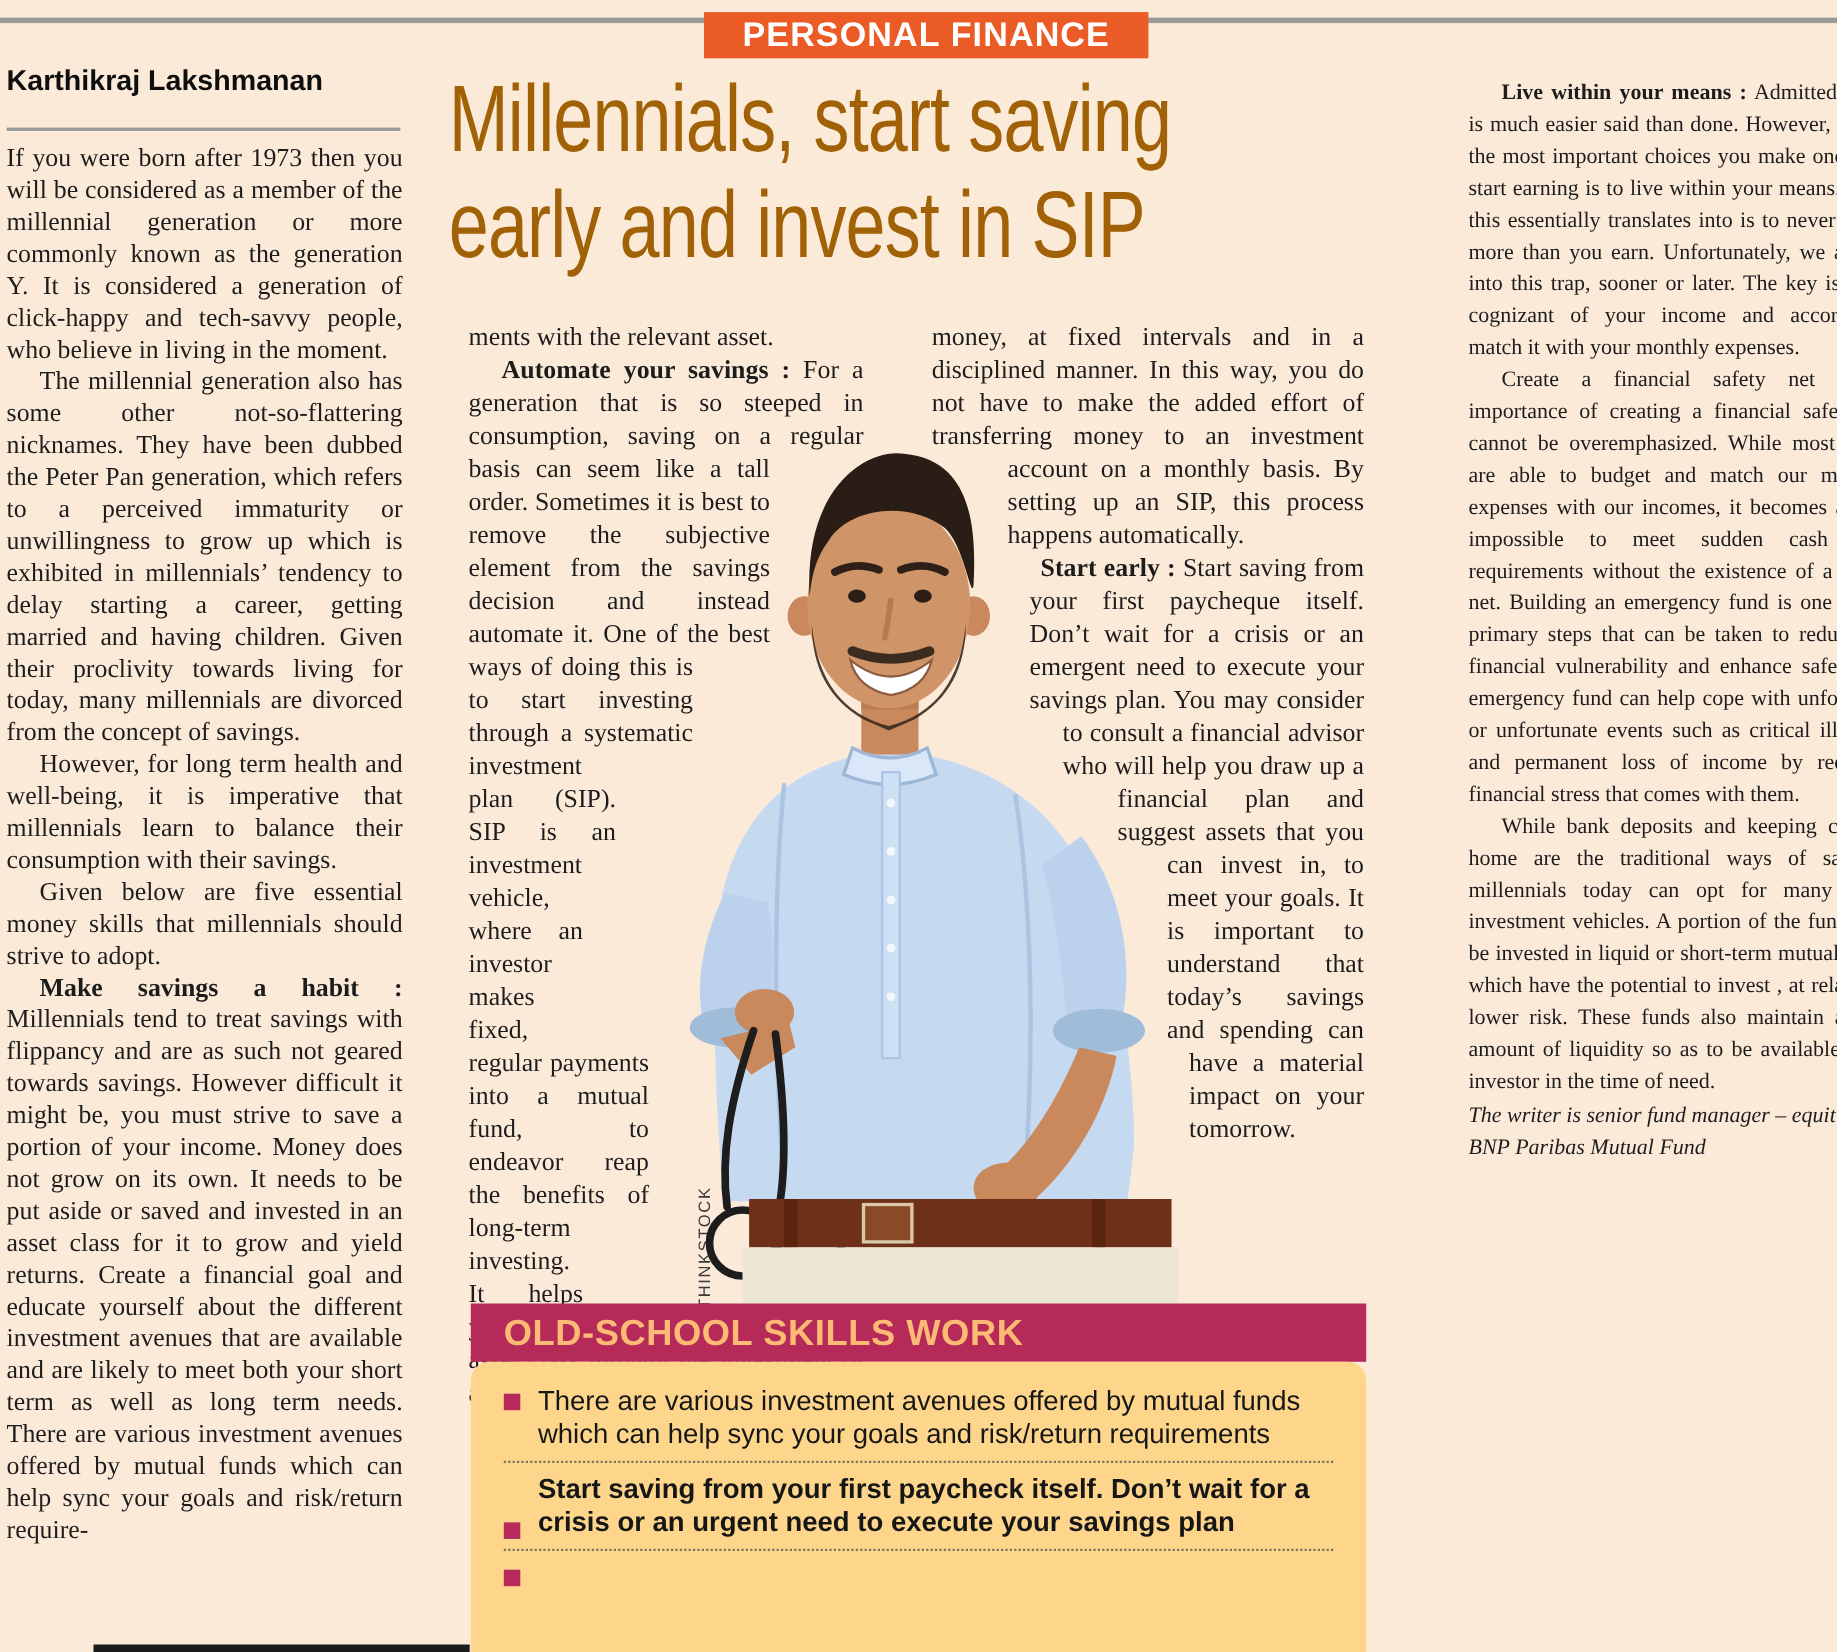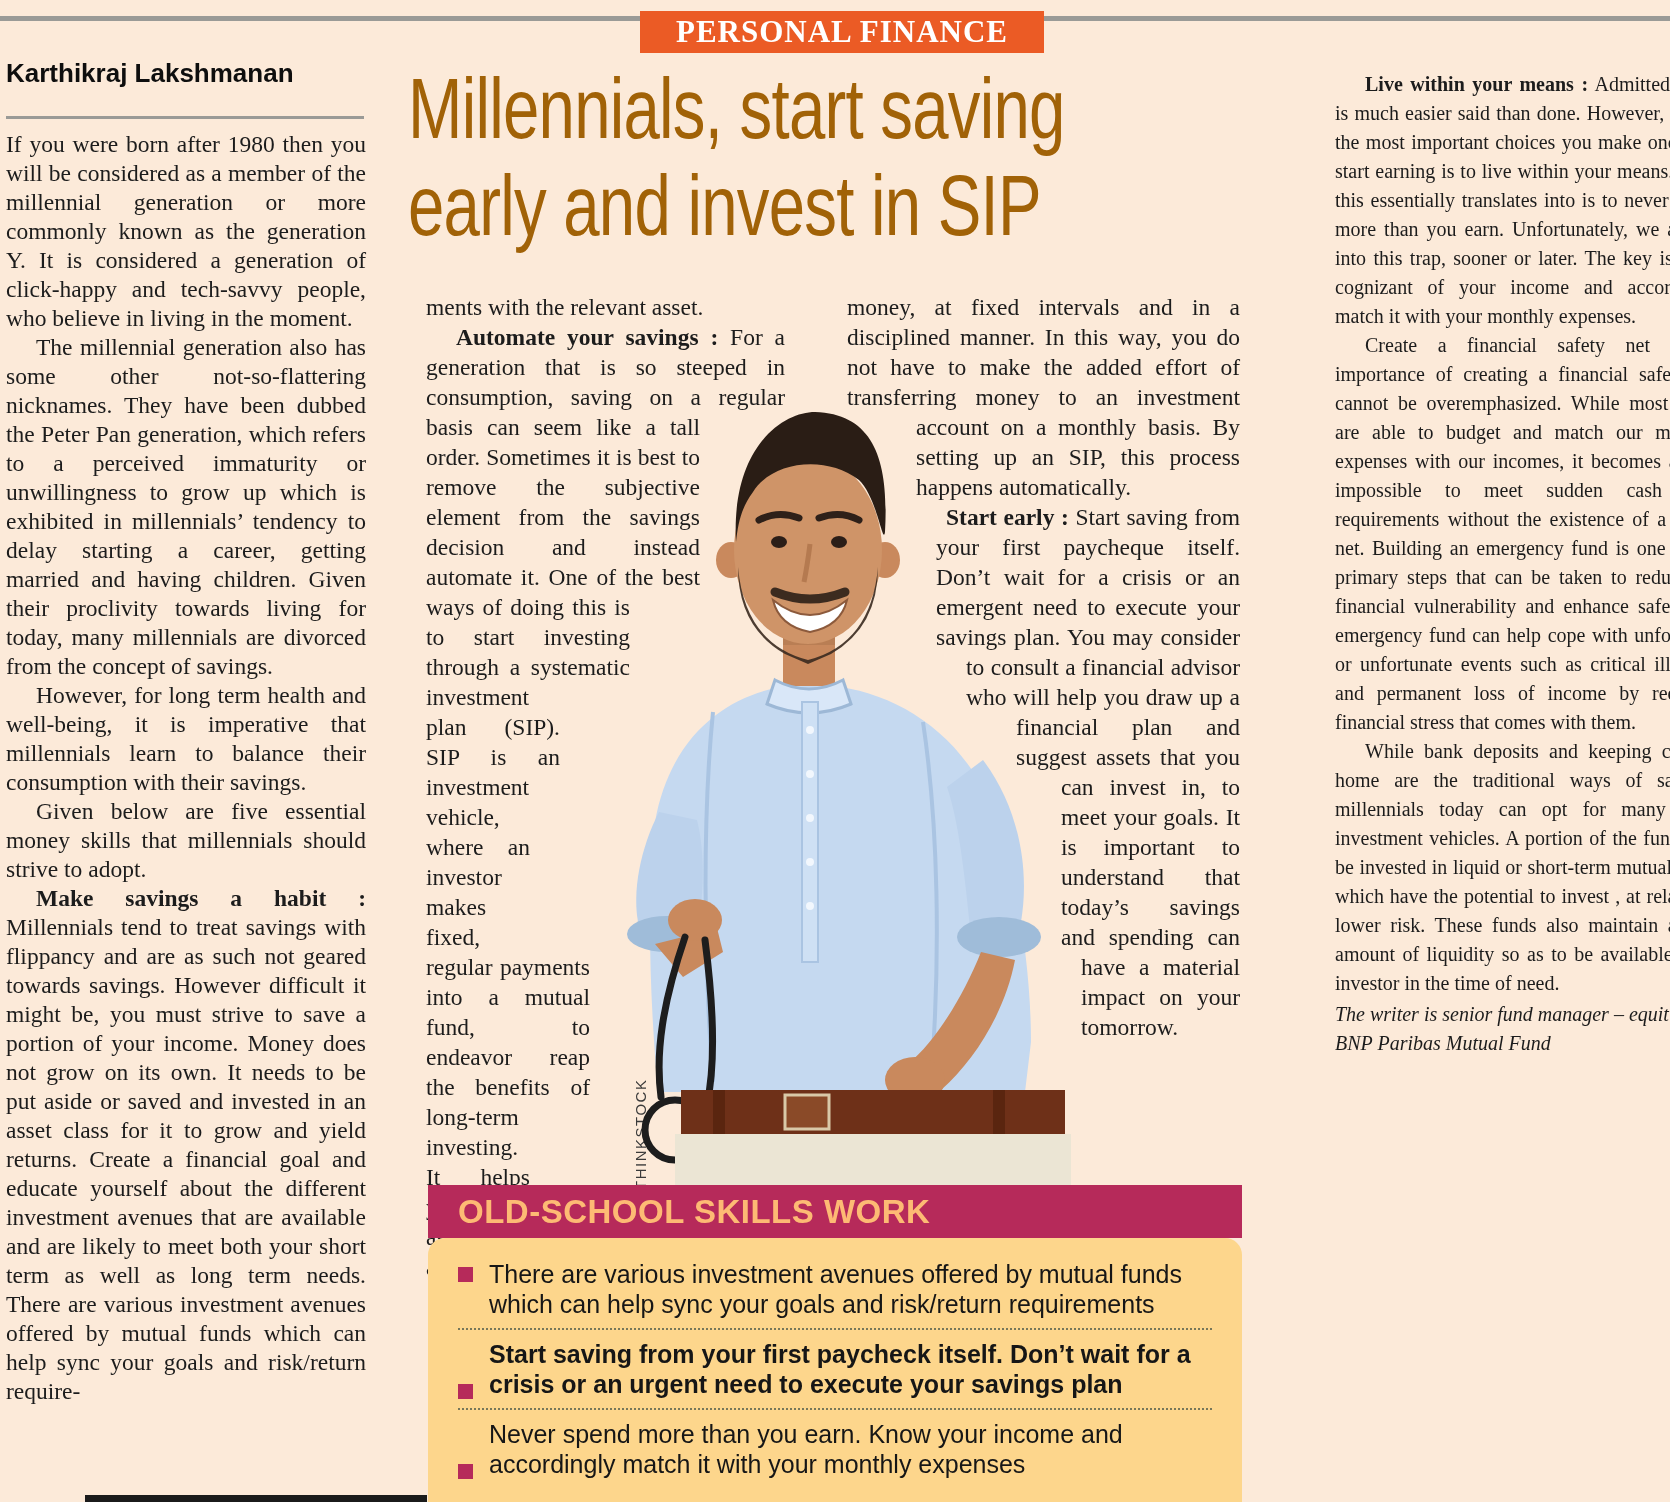--- a/index.html
+++ b/index.html
@@ -2,21 +2,21 @@
 <html lang="en"><head>
 <meta charset="utf-8">
 <style>
   html,body{margin:0;padding:0;}
   body{background:#fcead9;font-family:"Liberation Serif", serif;}
   .page{position:relative;width:1670px;height:1502px;background:#fcead9;overflow:hidden;}
 
   .topline{position:absolute;left:0;top:16px;width:1670px;height:5px;background:#9a9a96;}
   .banner{position:absolute;left:640px;top:11px;width:404px;height:42px;background:#eb5b25;z-index:5;
           display:flex;align-items:center;justify-content:center;}
-  .banner span{color:#ffffff;font-family:Liberation Serif, serif;font-weight:bold;
+  .banner span{color:#ffffff;font-family:Liberation Sans, sans-serif;font-weight:bold;
           font-size:31px;letter-spacing:1px;}
 
   .byline{position:absolute;left:6px;top:58px;width:358px;font-family:"Liberation Sans",sans-serif;
           font-weight:bold;font-size:26px;color:#0e0e0e;}
   .byline-rule{position:absolute;left:6px;top:116px;width:358px;height:3px;background:#9a9a96;}
 
   .headline{position:absolute;left:408px;top:60px;width:784px;color:#a16207;}
   .hl-line{font-family:"Liberation Sans",sans-serif;font-weight:300;font-size:86px;line-height:97px;
           letter-spacing:-1px;white-space:nowrap;transform:scaleX(0.76);transform-origin:left top;}
 
@@ -67,21 +67,21 @@
 
   <div class="byline">Karthikraj Lakshmanan</div>
   <div class="byline-rule"></div>
 
   <div class="headline">
     <div class="hl-line">Millennials, start saving</div>
     <div class="hl-line">early and invest in SIP</div>
   </div>
 
   <section class="col col-left">
-    <p class="para"><span>If you were born after 1980 then you will be considered as a member of the millennial generation or more commonly known as the generation Y. It is considered a generation of click-happy and tech-savvy people, who believe in living in the moment.</span></p>
+    <p class="para"><span>If you were born after 1973 then you will be considered as a member of the millennial generation or more commonly known as the generation Y. It is considered a generation of click-happy and tech-savvy people, who believe in living in the moment.</span></p>
     <p class="para ind"><span>The millennial generation also has some other not-so-flattering nicknames. They have been dubbed the Peter Pan generation, which refers to a perceived immaturity or unwillingness to grow up which is exhibited in millennials’ tendency to delay starting a career, getting married and having children. Given their proclivity towards living for today, many millennials are divorced from the concept of savings.</span></p>
     <p class="para ind"><span>However, for long term health and well-being, it is imperative that millennials learn to balance their consumption with their savings.</span></p>
     <p class="para ind"><span>Given below are five essential money skills that millennials should strive to adopt.</span></p>
     <p class="para ind"><b class="lead">Make savings a habit :</b> <span>Millennials tend to treat savings with flippancy and are as such not geared towards savings. However difficult it might be, you must strive to save a portion of your income. Money does not grow on its own. It needs to be put aside or saved and invested in an asset class for it to grow and yield returns. Create a financial goal and educate yourself about the different investment avenues that are available and are likely to meet both your short term as well as long term needs. There are various investment avenues offered by mutual funds which can help sync your goals and risk/return require-</span></p>
   </section>
 
   <section class="col col-cl">
     <i class="st r" style="width:1px;height:130px"></i>
     <i class="st r" style="width:86px;height:180px"></i>
     <i class="st r" style="width:156px;height:100px"></i>
@@ -181,19 +181,18 @@
     <div class="bullet">
       <span class="sq"></span>
       <span class="btext">There are various investment avenues offered by mutual funds which can help sync your goals and risk/return requirements</span>
     </div>
     <div class="bullet b2">
       <span class="sq"></span>
       <span class="btext">Start saving from your first paycheck itself. Don’t wait for a crisis or an urgent need to execute your savings plan</span>
     </div>
     <div class="bullet">
       <span class="sq"></span>
-      <span class="btext">Never spend more than you earn. Know your income and accordingly match it with your monthly expenses</span>
     </div>
   </div>
 
   <div class="bottom-rule"></div>
 
 </div>
 
 </body></html>

